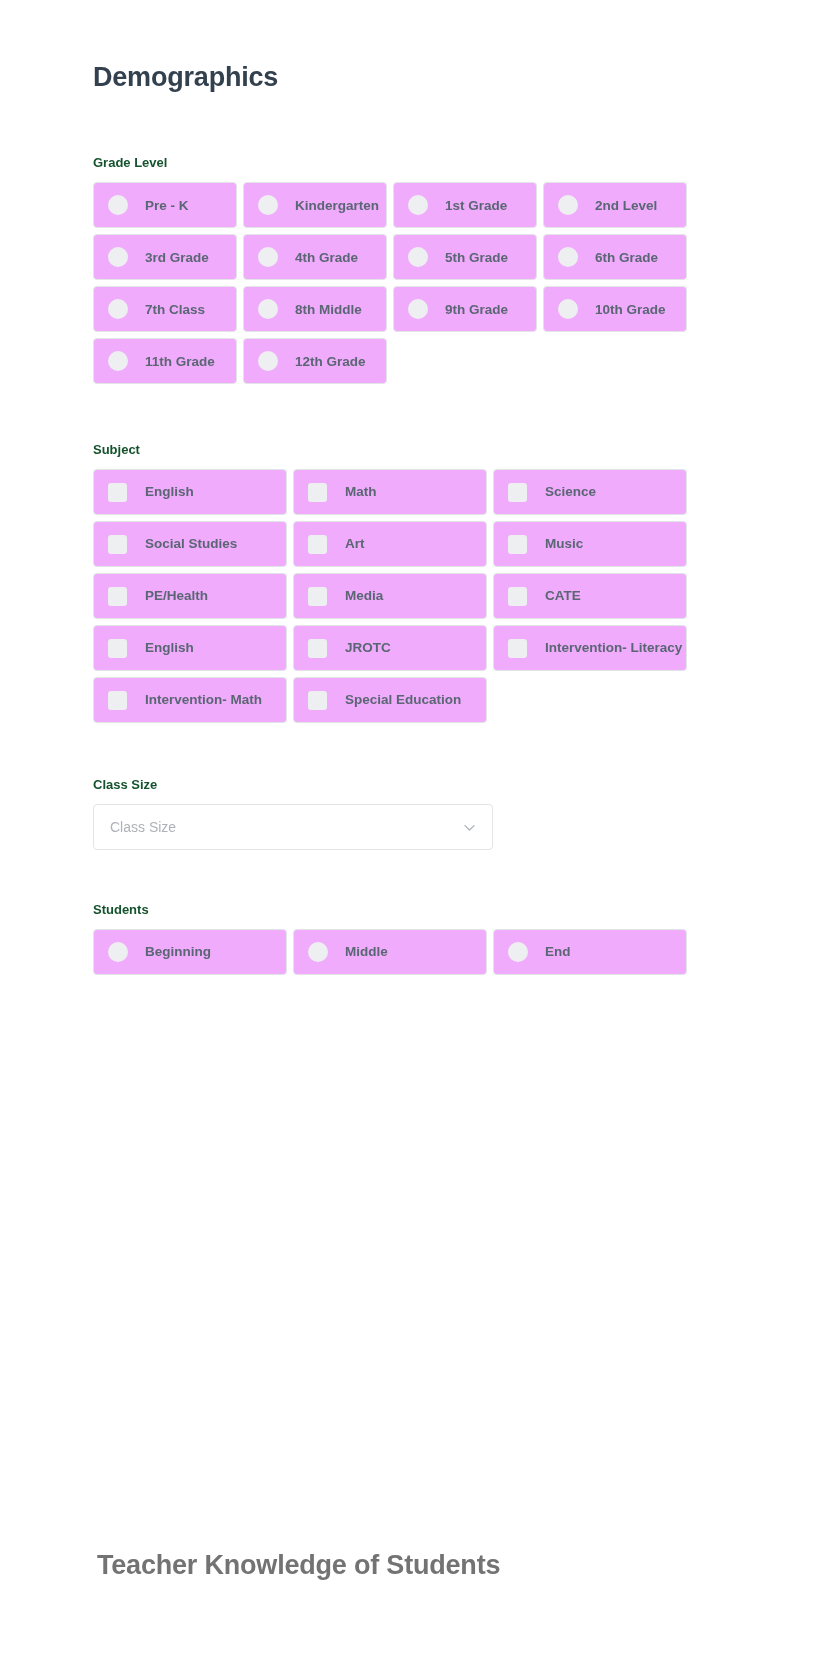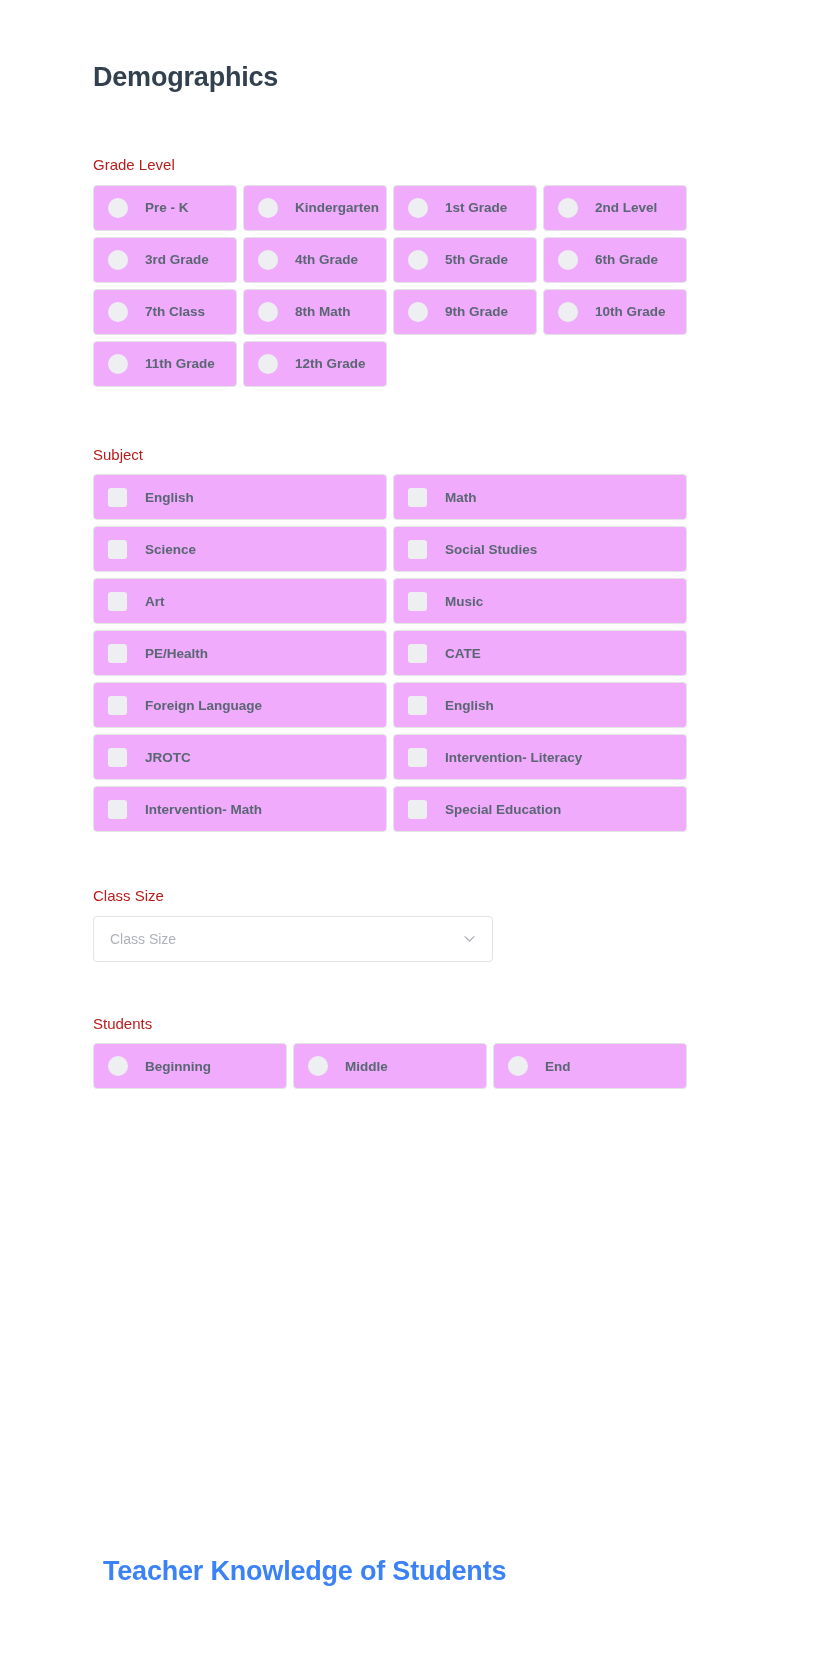--- a/index.html
+++ b/index.html
@@ -35,42 +35,42 @@
     font-size: 27px;
     font-weight: bold;
     color: #33414f;
     letter-spacing: -0.2px;
     margin: 0;
     padding-top: 61px;
     line-height: 1.2;
   }
 
   .section-title {
-    font-size: 15px;
-    font-weight: normal;
-    color: #b91c1c;
+    font-size: 13px;
+    font-weight: bold;
+    color: #14532d;
     margin: 0 0 10px 0;
     line-height: 1.3;
   }
 
   .section {
     margin: 0;
   }
   .section-grade   { padding-top: 62px; }
   .section-subject { padding-top: 58px; }
   .section-class   { padding-top: 54px; }
   .section-segment { padding-top: 52px; }
 
   
   .grid {
     display: grid;
     gap: 6px 6px;
   }
   .grid-4 { grid-template-columns: repeat(4, 1fr); }
-  .grid-2 { grid-template-columns: repeat(2, 1fr); }
+  .grid-2 { grid-template-columns: repeat(3, 1fr); }
   .grid-3 { grid-template-columns: repeat(3, 1fr); }
 
   .option {
     display: flex;
     align-items: center;
     border: 1px solid #e2e4e6;
     border-radius: 4px;
     background: #f0abfc;
     height: 46px;
     padding: 0 14px;
@@ -132,24 +132,24 @@
   }
   .chev svg { display: block; }
 
   
   .bottom-title {
     position: absolute;
     left: 93px;
     top: 1545px;
     font-size: 27px;
     font-weight: bold;
-    color: #3b82f6;
+    color: #737373;
     letter-spacing: -0.2px;
     line-height: 1.2;
-    margin: 10px;
+    margin: 4px;
     white-space: nowrap;
   }
 </style>
 </head>
 <body>
 
 <div class="page">
   <div class="content">
 
     <h1 class="page-title">Demographics</h1>
@@ -188,21 +188,21 @@
           <div class="option">
             <span class="radio-mark"></span>
             <span class="option-label">6th Grade</span>
           </div>
           <div class="option">
             <span class="radio-mark"></span>
             <span class="option-label">7th Class</span>
           </div>
           <div class="option">
             <span class="radio-mark"></span>
-            <span class="option-label">8th Math</span>
+            <span class="option-label">8th Middle</span>
           </div>
           <div class="option">
             <span class="radio-mark"></span>
             <span class="option-label">9th Grade</span>
           </div>
           <div class="option">
             <span class="radio-mark"></span>
             <span class="option-label">10th Grade</span>
           </div>
           <div class="option">
@@ -242,25 +242,25 @@
           <div class="option">
             <span class="check-mark"></span>
             <span class="option-label sub">Music</span>
           </div>
           <div class="option">
             <span class="check-mark"></span>
             <span class="option-label sub">PE/Health</span>
           </div>
           <div class="option">
             <span class="check-mark"></span>
+            <span class="option-label sub">Media</span>
+          </div>
+          <div class="option">
+            <span class="check-mark"></span>
             <span class="option-label sub">CATE</span>
-          </div>
-          <div class="option">
-            <span class="check-mark"></span>
-            <span class="option-label sub">Foreign Language</span>
           </div>
           <div class="option">
             <span class="check-mark"></span>
             <span class="option-label sub">English</span>
           </div>
           <div class="option">
             <span class="check-mark"></span>
             <span class="option-label sub">JROTC</span>
           </div>
           <div class="option">

